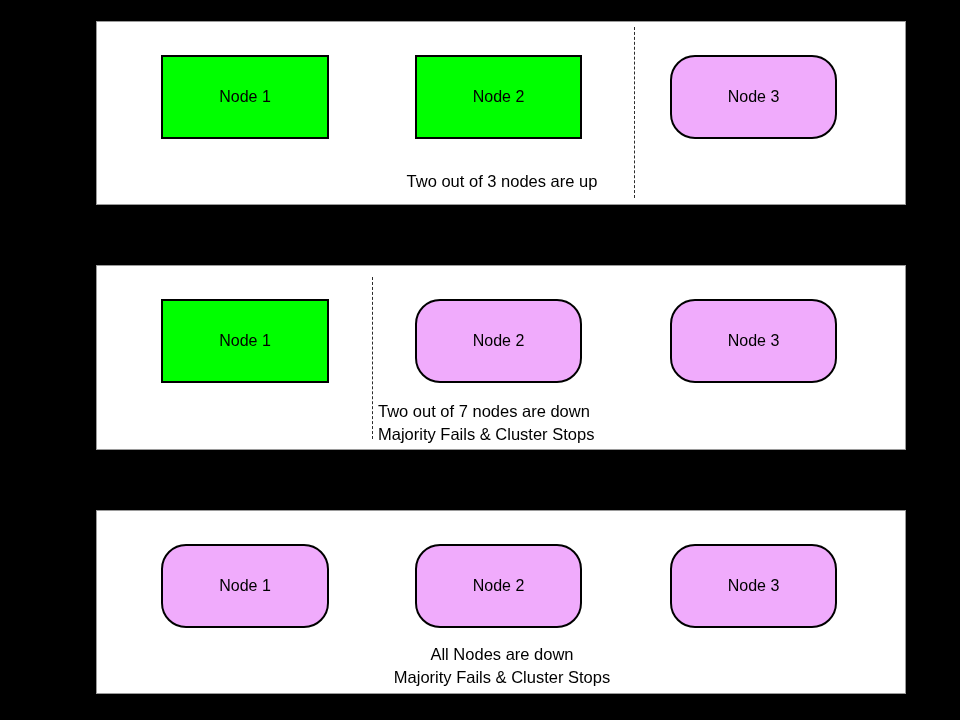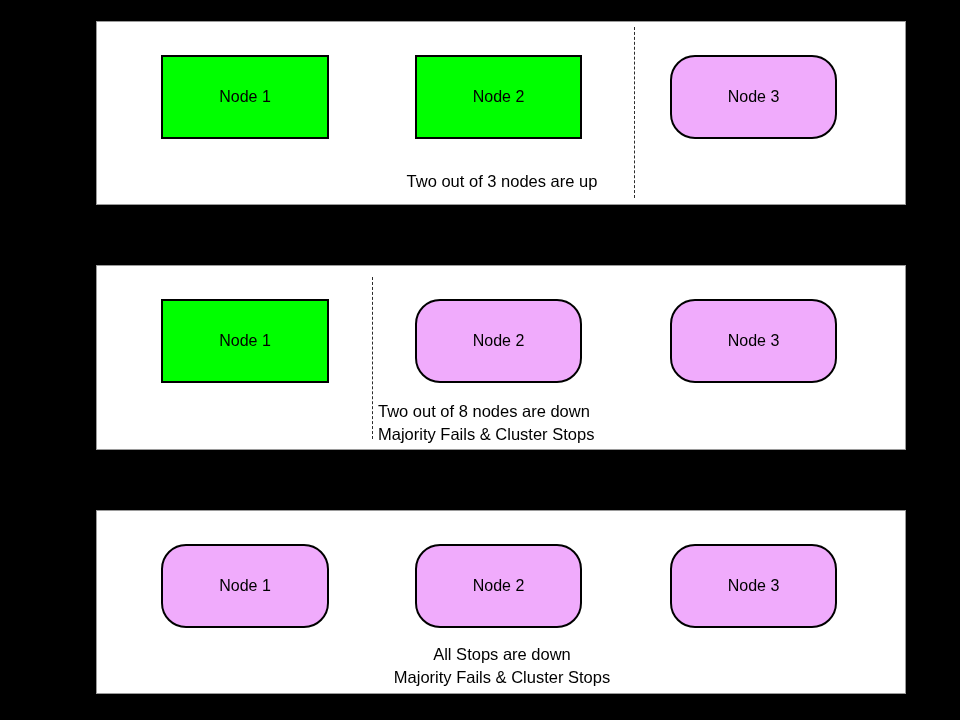--- a/index.html
+++ b/index.html
@@ -117,37 +117,37 @@
     <div class="node-box node-down slot-2 row-top">
       <span>Node 2</span>
     </div>
 
     <div class="node-box node-down slot-3 row-top">
       <span>Node 3</span>
     </div>
 
     <div class="divider" style="left:275px; top:11px; height:162px;"></div>
 
-    <div class="caption left-aligned" style="left:281px; top:134px;">Two out of 8 nodes are down</div>
+    <div class="caption left-aligned" style="left:281px; top:134px;">Two out of 7 nodes are down</div>
 
     <div class="caption left-aligned" style="left:281px; top:157px;">Majority Fails &amp; Cluster Stops</div>
   </div>
 
   <div class="panel" id="panel-3">
 
     <div class="node-box node-down slot-1 row-top">
       <span>Node 1</span>
     </div>
 
     <div class="node-box node-down slot-2 row-top">
       <span>Node 2</span>
     </div>
 
     <div class="node-box node-down slot-3 row-top">
       <span>Node 3</span>
     </div>
 
-    <div class="caption centered" style="top:132px;">All Stops are down</div>
+    <div class="caption centered" style="top:132px;">All Nodes are down</div>
 
     <div class="caption centered" style="top:155px;">Majority Fails &amp; Cluster Stops</div>
   </div>
 
 </div>
 
 </body></html>

